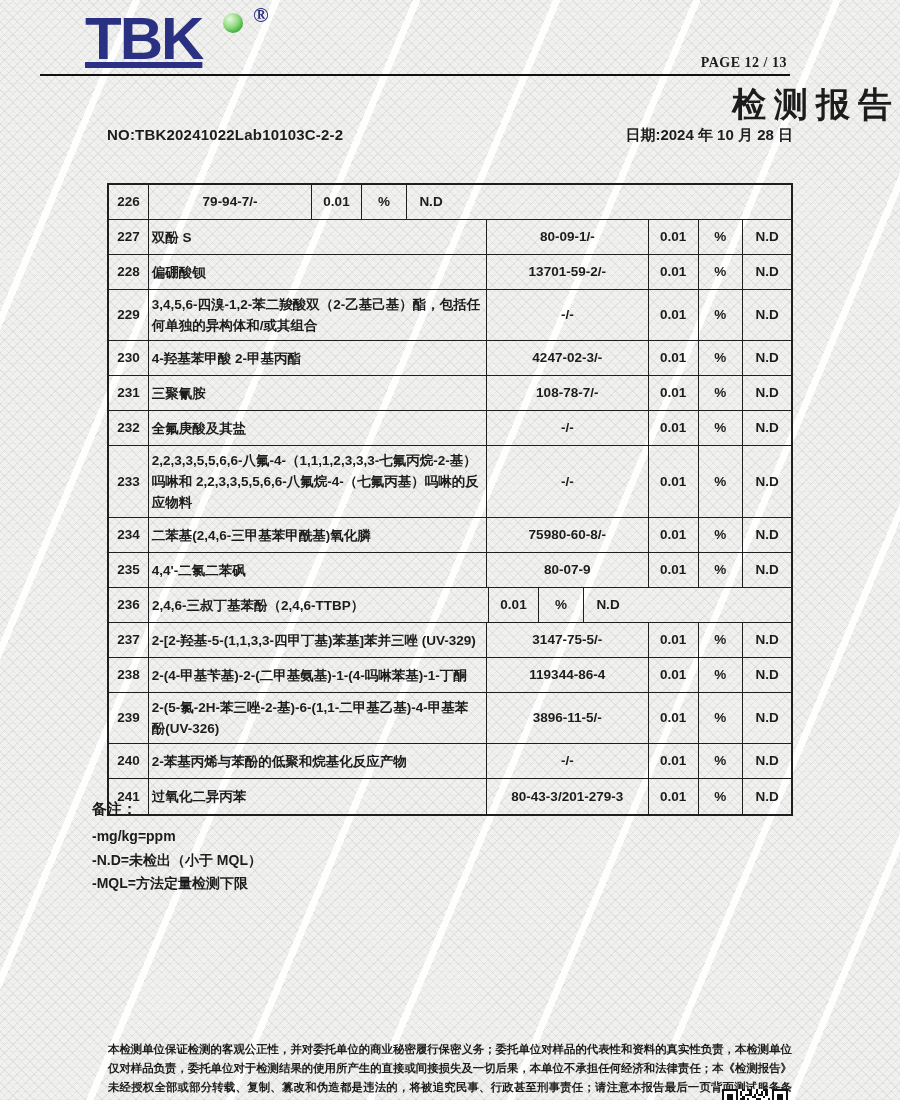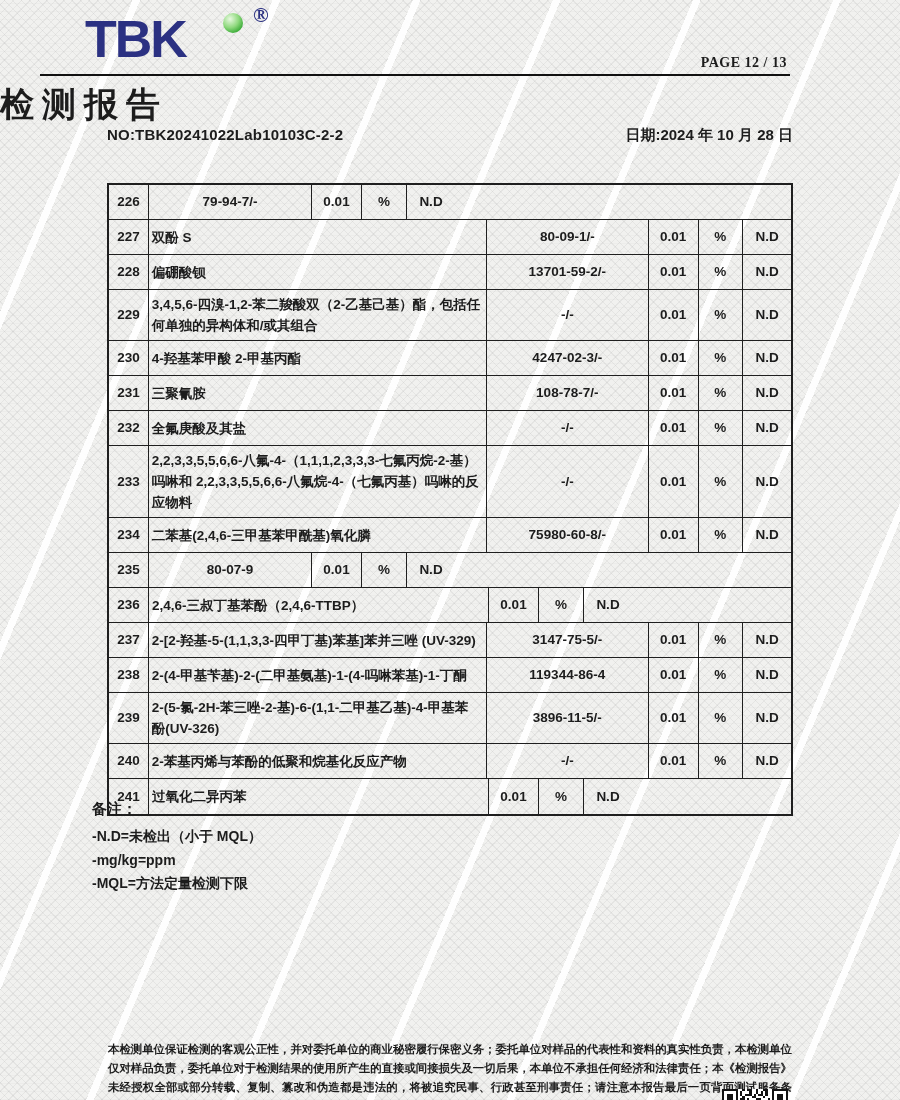--- a/index.html
+++ b/index.html
@@ -13,38 +13,38 @@
       repeating-linear-gradient(113deg, rgba(255,255,255,0) 0 122px, rgba(255,255,255,0.95) 122px 129px),
       repeating-linear-gradient(45deg, rgba(164,164,164,0.16) 0 1px, rgba(0,0,0,0) 1px 6px),
       repeating-linear-gradient(-45deg, rgba(164,164,164,0.16) 0 1px, rgba(0,0,0,0) 1px 6px),
       repeating-linear-gradient(0deg, rgba(170,170,170,0.07) 0 1px, rgba(0,0,0,0) 1px 8px);
   }
 
   
   .logo { position:absolute; left:85px; top:4px; width:220px; height:76px; }
   .logo-text {
     font-family:"Liberation Sans", sans-serif; font-weight:800;
-    font-size:52px; line-height:70px; letter-spacing:-2px; color:var(--navy,#2b3182);
+    font-size:60px; line-height:70px; letter-spacing:-2px; color:var(--navy,#2b3182);text-decoration:underline;
   }
   .logo-ball {
     position:absolute; left:138px; top:9px; width:20px; height:20px; border-radius:50%;
     background:radial-gradient(circle at 35% 30%, #e8f9e0 0%, #8fd97e 45%, var(--green,#3fae3b) 75%, #2c8f2a 100%);
   }
   .logo-reg {
     position:absolute; left:168px; top:-1px; font-size:21px; font-weight:700; color:var(--navy,#2b3182);
     font-family:"Liberation Serif", serif;
   }
   .page-num {
     position:absolute; right:113px; top:55px; font-family:Liberation Serif, serif;
     font-weight:700; font-size:14px; letter-spacing:0.5px;
   }
   .header-rule { position:absolute; left:40px; top:74px; width:750px; height:2px; background:#111; }
 
   .report-title {
-    position:absolute; left:0; top:82px; width:900px; text-align:left;
+    position:absolute; left:0; top:82px; width:900px; text-align:right;
     font-family:"Liberation Serif", serif; font-weight:900; font-size:34px; letter-spacing:8px;
   }
 
   .meta-line { position:absolute; left:107px; top:126px; width:686px; height:20px; }
   .report-no { position:absolute; left:0; top:0; font-weight:700; font-size:15px; letter-spacing:0.2px; }
   .report-date { position:absolute; right:0; top:0; font-weight:700; font-size:15px; }
 
   
   .rtable {
     position:absolute; left:107px; top:145px; width:686px;
@@ -178,20 +178,21 @@
       <div class="cell c-no">234</div>
       <div class="cell c-name">二苯基(2,4,6-三甲基苯甲酰基)氧化膦</div>
       <div class="cell c-cas">75980-60-8/-</div>
       <div class="cell c-limit">0.01</div>
       <div class="cell c-unit">%</div>
       <div class="cell c-res">N.D</div>
     </div>
 
     <div class="trow">
       <div class="cell c-no">235</div>
+      <div class="cell c-name">4,4'-二氯二苯砜</div>
       <div class="cell c-cas">80-07-9</div>
       <div class="cell c-limit">0.01</div>
       <div class="cell c-unit">%</div>
       <div class="cell c-res">N.D</div>
     </div>
 
     <div class="trow">
       <div class="cell c-no">236</div>
       <div class="cell c-name">2,4,6-三叔丁基苯酚（2,4,6-TTBP）</div>
       <div class="cell c-limit">0.01</div>
@@ -231,32 +232,33 @@
       <div class="cell c-name">2-苯基丙烯与苯酚的低聚和烷基化反应产物</div>
       <div class="cell c-cas">-/-</div>
       <div class="cell c-limit">0.01</div>
       <div class="cell c-unit">%</div>
       <div class="cell c-res">N.D</div>
     </div>
 
     <div class="trow">
       <div class="cell c-no">241</div>
       <div class="cell c-name">过氧化二异丙苯</div>
+      <div class="cell c-cas">80-43-3/201-279-3</div>
       <div class="cell c-limit">0.01</div>
       <div class="cell c-unit">%</div>
       <div class="cell c-res">N.D</div>
     </div>
   </div>
 
   <div class="notes">
     <div class="notes-title">备注：</div>
     <div id="notes-list">
+    <div class="note-item">-mg/kg=ppm</div>
+
     <div class="note-item">-N.D=未检出（小于 MQL）</div>
-
-    <div class="note-item">-mg/kg=ppm</div>
 
     <div class="note-item">-MQL=方法定量检测下限</div>
   </div>
   </div>
 
   <div class="footer" id="footer-lines">
     <div class="footer-line">本检测单位保证检测的客观公正性，并对委托单位的商业秘密履行保密义务；委托单位对样品的代表性和资料的真实性负责，本检测单位</div>
 
     <div class="footer-line">仅对样品负责，委托单位对于检测结果的使用所产生的直接或间接损失及一切后果，本单位不承担任何经济和法律责任；本《检测报告》</div>
 

